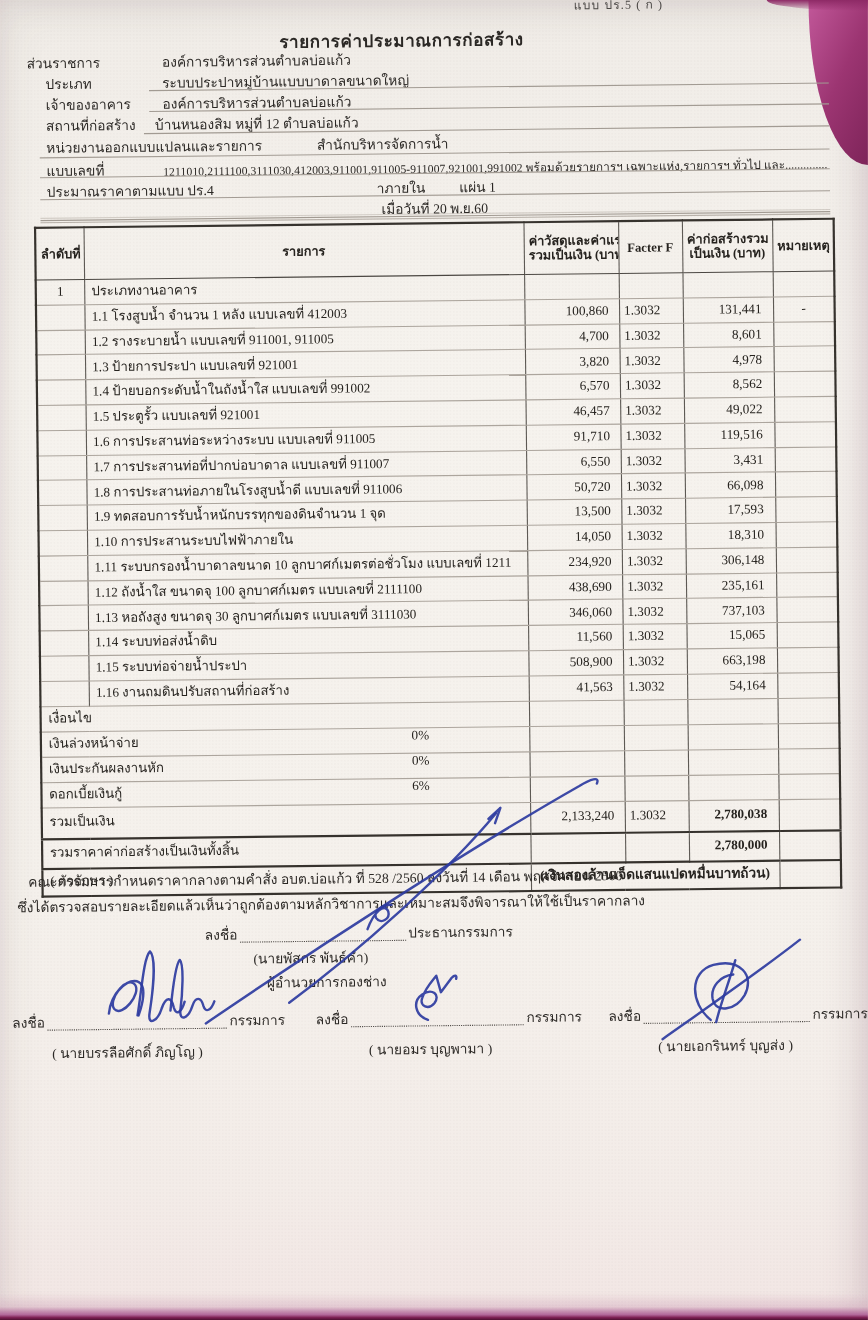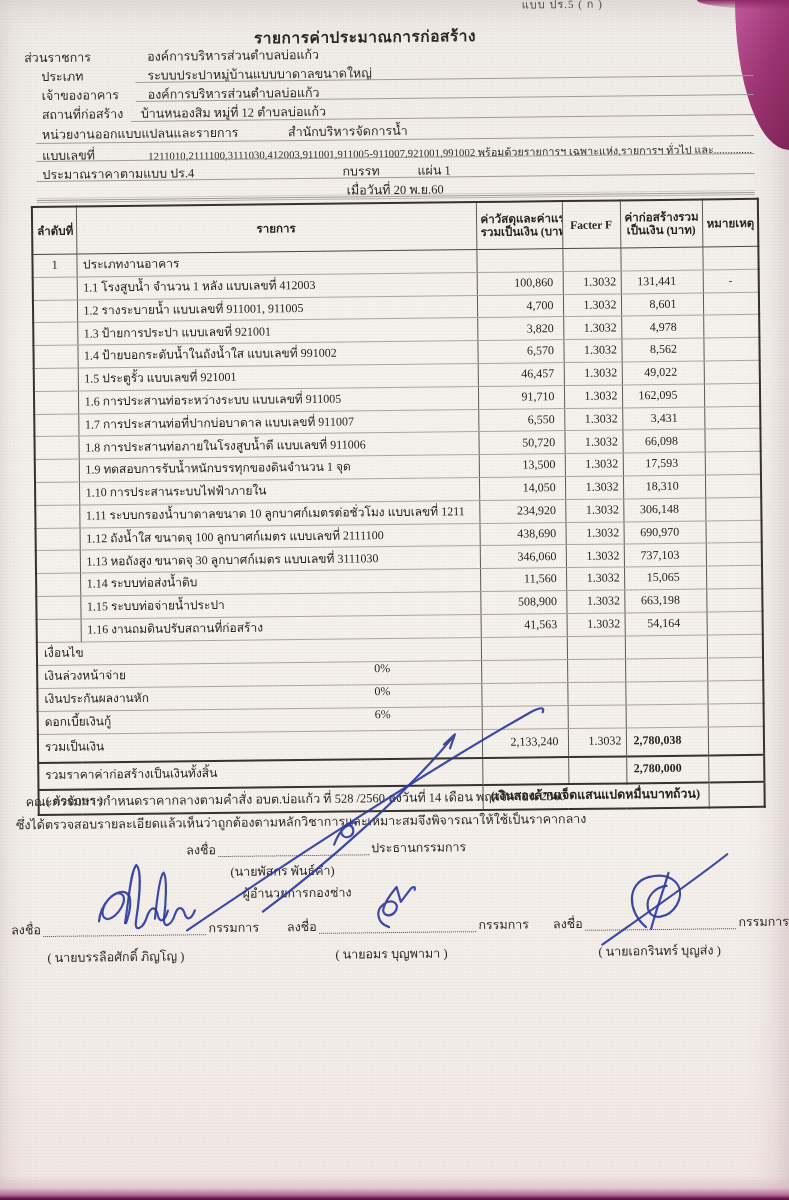--- a/index.html
+++ b/index.html
@@ -51,22 +51,22 @@
     border-top:1px solid #aca59d;border-bottom:1px solid #aca59d;
     padding:0 4px;overflow:hidden;white-space:nowrap;line-height:1.12;
   }
   .cost-table thead th{
     font-weight:bold;font-size:11.6px;text-align:center;vertical-align:middle;height:46px;
     border-bottom:1px solid #4b4742;
   }
   .cost-table td.no{text-align:center;}
   .cost-table td.desc{text-align:left;position:relative;padding-left:6px;}
   .cost-table td.material{text-align:right;padding-right:9px;}
-  .cost-table td.factor{text-align:right;}
-  .cost-table td.total{text-align:right;padding-right:26px;}
+  .cost-table td.factor{text-align:left;}
+  .cost-table td.total{text-align:right;padding-right:10px;}
   .cost-table td.note{text-align:center;}
   .cost-table tr.item td{height:21.8px;}
   .cost-table tr.cond td{height:22px;}
   .cost-table td .pct{position:absolute;left:336px;top:0;}
   .cost-table tr.sum td{height:27px;}
   .cost-table tr.grand td{height:25px;border-top:2px solid #36322d;}
   .cost-table tr.words td{height:23px;border-top:2px solid #36322d;}
   .bold{font-weight:bold;}
   .words-val{text-align:right !important;padding-right:8px !important;font-size:12.4px;}
 
@@ -104,21 +104,21 @@
     <div class="f-label" style="top:101px;left:46px">สถานที่ก่อสร้าง</div>
     <div class="f-value" style="top:101px;left:145px">บ้านหนองสิม  หมู่ที่ 12  ตำบลบ่อแก้ว</div>
 
     <div class="f-label" style="top:121px;left:46px">หน่วยงานออกแบบแปลนและรายการ</div>
     <div class="f-value" style="top:121px;left:292px">สำนักบริหารจัดการน้ำ</div>
 
     <div class="f-label" style="top:142px;left:46px">แบบเลขที่</div>
     <div class="f-value f-small" style="top:145px;left:152px">1211010,2111100,3111030,412003,911001,911005-911007,921001,991002 พร้อมด้วยรายการฯ เฉพาะแห่ง,รายการฯ ทั่วไป และ..............</div>
 
     <div class="f-label" style="top:161px;left:46px">ประมาณราคาตามแบบ ปร.4</div>
-    <div class="f-label" style="top:161px;left:346px">กบรรท</div>
+    <div class="f-label" style="top:161px;left:346px">าภายใน</div>
     <div class="f-value" style="top:161px;left:421px">แผ่น 1</div>
 
     <div class="f-label" style="top:180px;left:350px">เมื่อวันที่</div>
     <div class="f-value" style="top:180px;left:397px">20 พ.ย.60</div>
 
     <div class="hline" style="top:79px;left:140px;width:618px"></div>
     <div class="hline" style="top:98px;left:140px;width:618px"></div>
     <div class="hline" style="top:118px;left:135px;width:623px"></div>
     <div class="hline" style="top:139px;left:40px;width:718px"></div>
     <div class="hline" style="top:157px;left:40px;width:718px"></div>
@@ -197,21 +197,21 @@
             <td class="material">46,457</td>
             <td class="factor">1.3032</td>
             <td class="total">49,022</td>
             <td class="note"></td>
           </tr>
           <tr class="item">
             <td class="no"></td>
             <td class="desc">1.6 การประสานท่อระหว่างระบบ แบบเลขที่ 911005</td>
             <td class="material">91,710</td>
             <td class="factor">1.3032</td>
-            <td class="total">162,095</td>
+            <td class="total">119,516</td>
             <td class="note"></td>
           </tr>
           <tr class="item">
             <td class="no"></td>
             <td class="desc">1.7 การประสานท่อที่ปากบ่อบาดาล แบบเลขที่ 911007</td>
             <td class="material">6,550</td>
             <td class="factor">1.3032</td>
             <td class="total">3,431</td>
             <td class="note"></td>
           </tr>
@@ -245,21 +245,21 @@
             <td class="material">234,920</td>
             <td class="factor">1.3032</td>
             <td class="total">306,148</td>
             <td class="note"></td>
           </tr>
           <tr class="item">
             <td class="no"></td>
             <td class="desc">1.12 ถังน้ำใส ขนาดจุ 100 ลูกบาศก์เมตร แบบเลขที่ 2111100</td>
             <td class="material">438,690</td>
             <td class="factor">1.3032</td>
-            <td class="total">690,970</td>
+            <td class="total">235,161</td>
             <td class="note"></td>
           </tr>
           <tr class="item">
             <td class="no"></td>
             <td class="desc">1.13 หอถังสูง ขนาดจุ 30 ลูกบาศก์เมตร แบบเลขที่ 3111030</td>
             <td class="material">346,060</td>
             <td class="factor">1.3032</td>
             <td class="total">737,103</td>
             <td class="note"></td>
           </tr>

